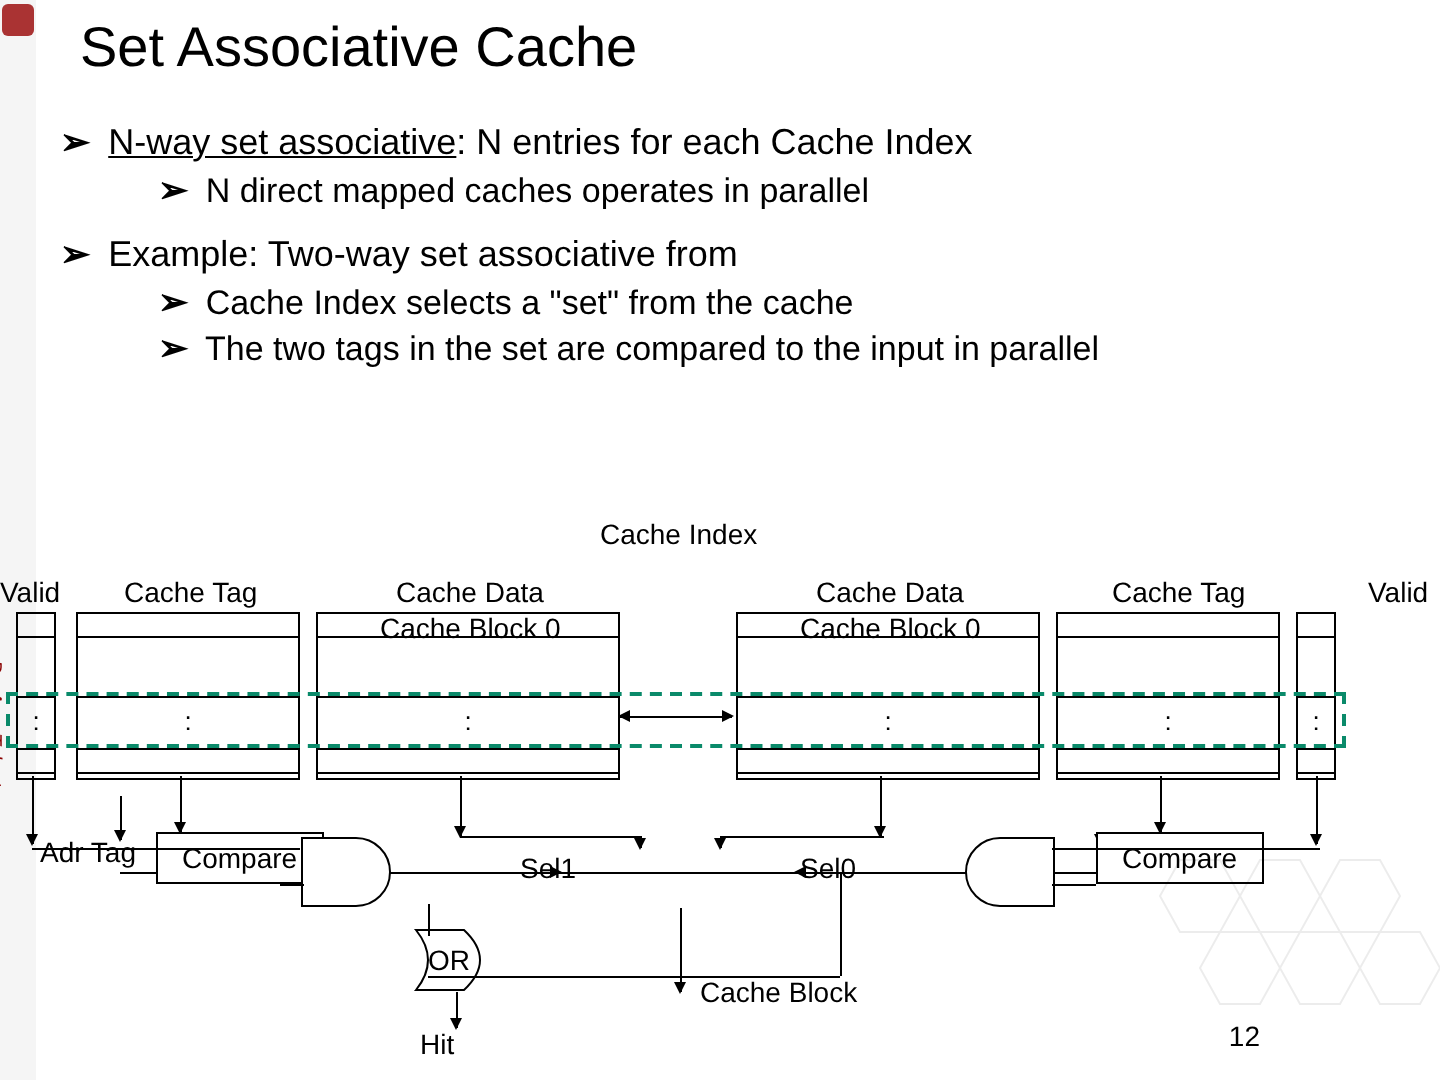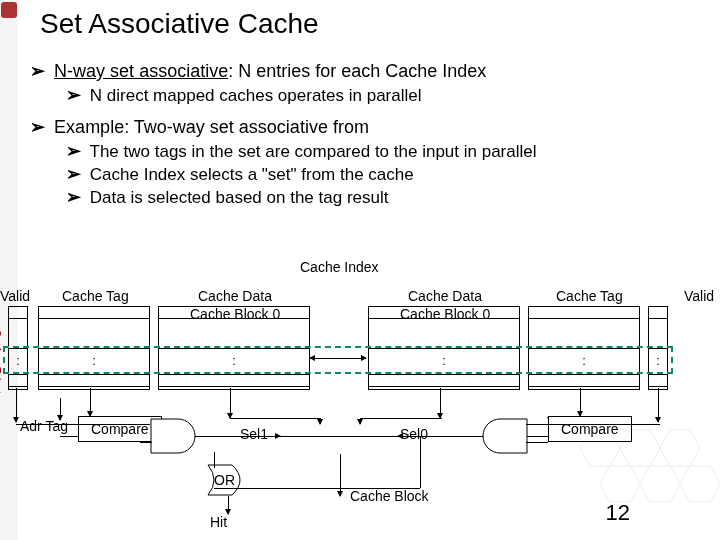--- a/index.html
+++ b/index.html
@@ -58,21 +58,21 @@
     right: 10px;
     font-size: 18px;
   }
   .b1 {
     margin-bottom: 2px;
   }
   .b1 .arrow, .b2 .arrow {
     font-size: 18px;
   }
   .b2 {
-    margin-left: 36px;
+    margin-left: 49px;
     font-size: 17px;
     margin-bottom: 1px;
   }
   .arrow {
     font-weight: bold;
     margin-right: 4px;
   }
   .under {
     text-decoration: underline;
     margin-top: 28px;
@@ -173,21 +173,21 @@
     position: absolute;
     left: 0; top: 0;
   }
   .and-svg {
     position: absolute;
   }
   .pagenum {
     position: absolute;
     right: 90px;
     bottom: 14px;
-    font-size: 22px;
+    font-size: 14px;
   }
   
   .hexbg {
     position: absolute;
     right: 0;
     bottom: 0;
     width: 160px;
     height: 120px;
     opacity: 0.07;
     pointer-events: none;
@@ -211,29 +211,25 @@
   <div class="b2">
     <span class="arrow">➢</span>
     <span>N direct mapped caches operates in parallel</span>
   </div>
   <div class="b1" style="margin-top:10px">
     <span class="arrow">➢</span>
     <span>Example: Two-way set associative from</span>
   </div>
   <div class="b2">
     <span class="arrow">➢</span>
+    <span>Cache Index selects a "set" from the cache</span>
+  </div>
+  <div class="b2">
+    <span class="arrow">➢</span>
     <span>The two tags in the set are compared to the input in parallel</span>
-  </div>
-  <div class="b2">
-    <span class="arrow">➢</span>
-    <span>Cache Index selects a "set" from the cache</span>
-  </div>
-  <div class="b2">
-    <span class="arrow">➢</span>
-    <span>Data is selected based on the tag result</span>
   </div>
 </div>
 
 <div class="overlay-label" style="left:300px; top:259px;">Cache Index</div>
 
 <div class="diagram">
 
   <div class="lbl" style="left:0px;  top:0px;">Valid</div>
   <div class="lbl" style="left:62px; top:0px;">Cache Tag</div>
   <div class="lbl" style="left:198px;top:0px;">Cache Data</div>
@@ -323,21 +319,21 @@
   <div class="wire-v arrow-down" style="left:230px; top:100px; height:30px;"></div>
   <div class="wire-v arrow-down" style="left:440px; top:100px; height:30px;"></div>
   <div class="wire-h" style="left:230px; top:130px; width:90px;"></div>
   <div class="wire-h" style="left:360px; top:130px; width:82px;"></div>
   <div class="wire-v arrow-down" style="left:320px; top:130px; height:6px;"></div>
   <div class="wire-v arrow-down" style="left:360px; top:130px; height:6px;"></div>
 
   <div class="wire-h arrow-right" style="left:198px; top:148px; width:82px;"></div>
   <div class="wire-h arrow-left" style="left:398px; top:148px; width:80px;"></div>
 
-  <div class="lbl" style="left:240px; top:138px;">Sel1</div>
+  <div class="lbl" style="left:260px; top:138px;">Sel1</div>
   <div class="lbl" style="left:400px; top:138px;">Sel0</div>
 
   <svg class="and-svg" width="44" height="32" style="left:206px; top:176px;">
     <path d="M2 1 Q14 16 2 31 L26 31 Q42 16 26 1 Z" fill="#fff" stroke="#000"></path>
   </svg>
   <div class="lbl" style="left:214px; top:184px;">OR</div>
 
   <div class="wire-v" style="left:420px; top:148px; height:52px;"></div>
   <div class="wire-h" style="left:214px; top:200px; width:206px;"></div>
   <div class="wire-v" style="left:214px; top:164px; height:16px;"></div>

